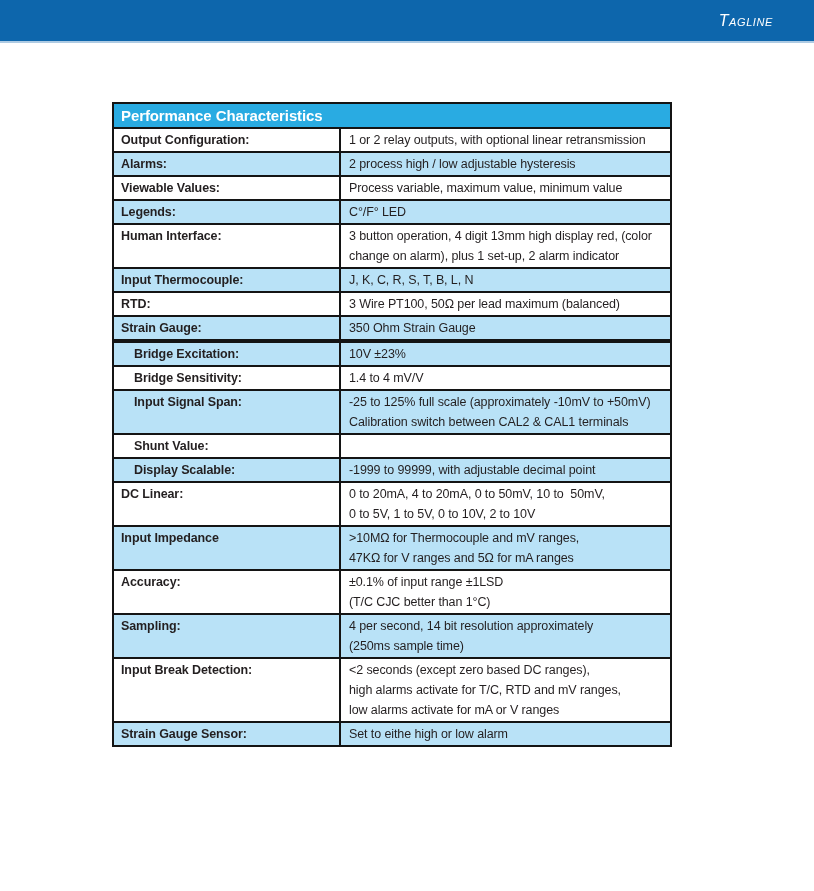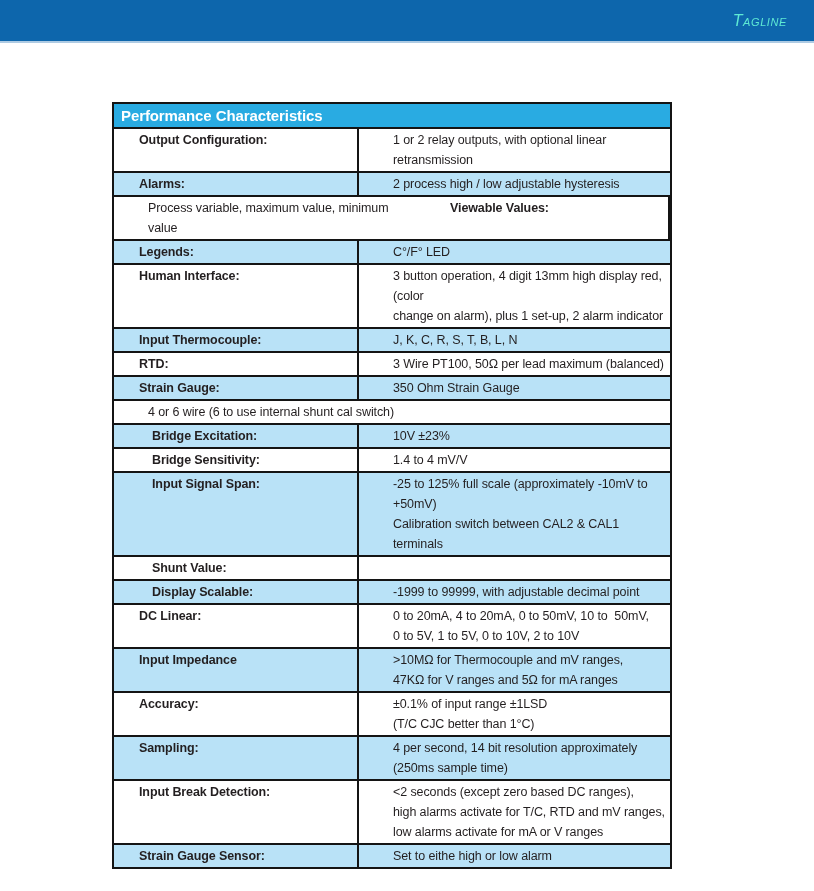--- a/index.html
+++ b/index.html
@@ -17,44 +17,44 @@
     font-family:"Liberation Sans","DejaVu Sans",sans-serif;
     color:var(--text);
   }
   .topbar{
     position:absolute;left:0;top:0;width:814px;height:43px;
     background:var(--topbar-bg);
     border-bottom:2px solid var(--topbar-edge);
     display:flex;align-items:center;justify-content:flex-end;
   }
   .tagline{
-    color:#5eead4;font-style:italic;font-variant:small-caps;
-    font-size:16px;letter-spacing:.6px;margin-right:27px;font-weight:500;
+    color:#ffffff;font-style:italic;font-variant:small-caps;
+    font-size:16px;letter-spacing:.6px;margin-right:41px;font-weight:500;
   }
   .spec-table{
     position:absolute;left:112px;top:102px;width:560px;
     border:2px solid var(--border);
     background:#ffffff;
     letter-spacing:-0.1px;
   }
   .table-title{
     background:var(--table-header-bg);
     color:#ffffff;font-weight:bold;font-size:15px;
     line-height:21px;padding:1px 0 1px 7px;
   }
   .row{display:flex;border-top:2px solid var(--border);}
   .row.alt{background:var(--row-alt-bg);}
-  .cell{font-size:12.5px;line-height:20px;padding-top:1px;padding-bottom:1px;margin-left:18px;}
+  .cell{font-size:12.5px;line-height:20px;padding-top:1px;padding-bottom:1px;}
   .label{
     width:227px;flex:0 0 227px;font-weight:bold;
     border-right:2px solid var(--border);
     padding-left:7px;padding-right:4px;
   }
   .label.indent{padding-left:20px;}
-  .value{flex:1 1 auto;padding-left:16px;padding-right:4px;border-radius:10px;}
+  .value{flex:1 1 auto;padding-left:8px;padding-right:4px;border-radius:10px;}
   .value div{white-space:pre-wrap;}
 </style>
 </head>
 <body>
 
 <div class="topbar">
   <span class="tagline">Tagline</span>
 </div>
 
 <div class="spec-table">
@@ -68,24 +68,24 @@
   </div>
 
   <div class="row alt">
     <div class="cell label">Alarms:</div>
     <div class="cell value">
         <div>2 process high / low adjustable hysteresis</div>
       </div>
   </div>
 
   <div class="row">
+    <div class="cell label">Viewable Values:</div>
     <div class="cell value">
         <div>Process variable, maximum value, minimum value</div>
       </div>
-    <div class="cell label">Viewable Values:</div>
   </div>
 
   <div class="row alt">
     <div class="cell label">Legends:</div>
     <div class="cell value">
         <div>C°/F° LED</div>
       </div>
   </div>
 
   <div class="row">
@@ -111,23 +111,20 @@
   </div>
 
   <div class="row alt">
     <div class="cell label">Strain Gauge:</div>
     <div class="cell value">
         <div>350 Ohm Strain Gauge</div>
       </div>
   </div>
 
   <div class="row">
-    <div class="cell value">
-        <div>4 or 6 wire (6 to use internal shunt cal switch)</div>
-      </div>
   </div>
 
   <div class="row alt">
     <div class="cell label indent">Bridge Excitation:</div>
     <div class="cell value">
         <div>10V ±23%</div>
       </div>
   </div>
 
   <div class="row">

